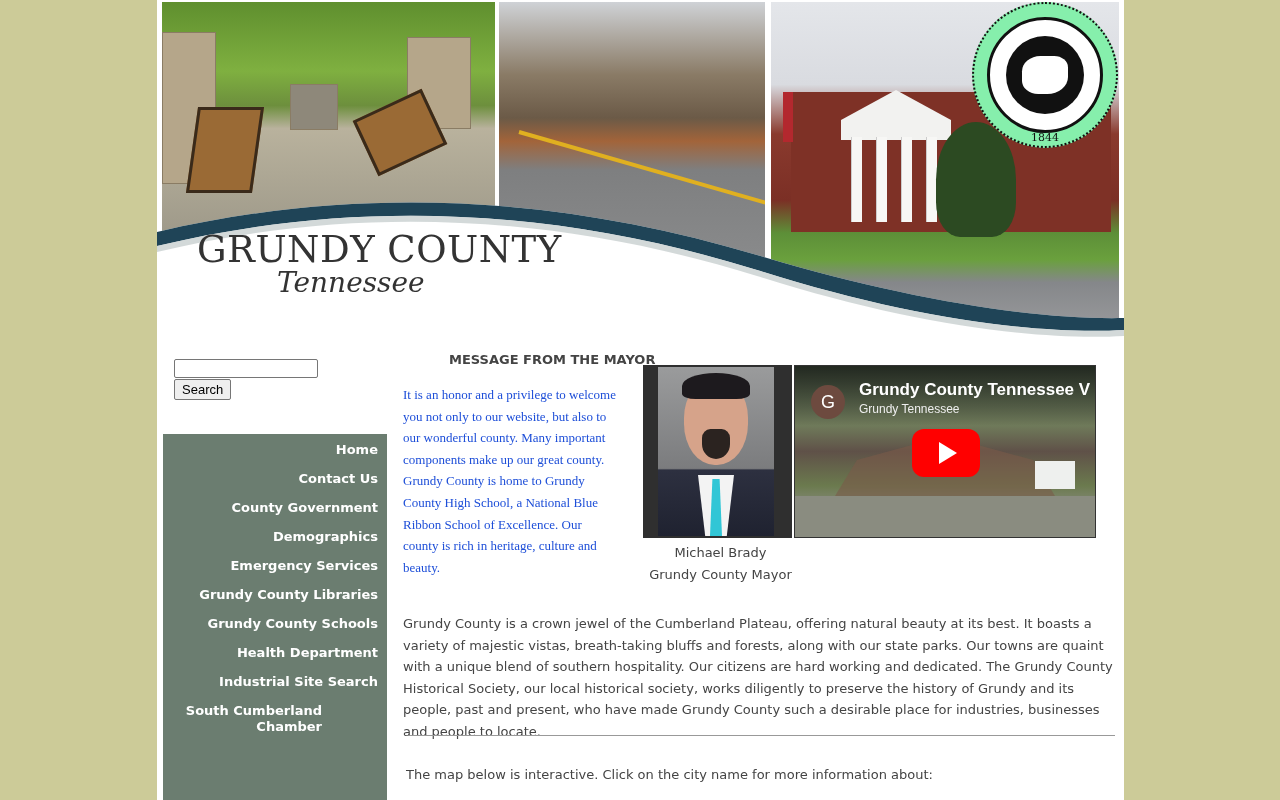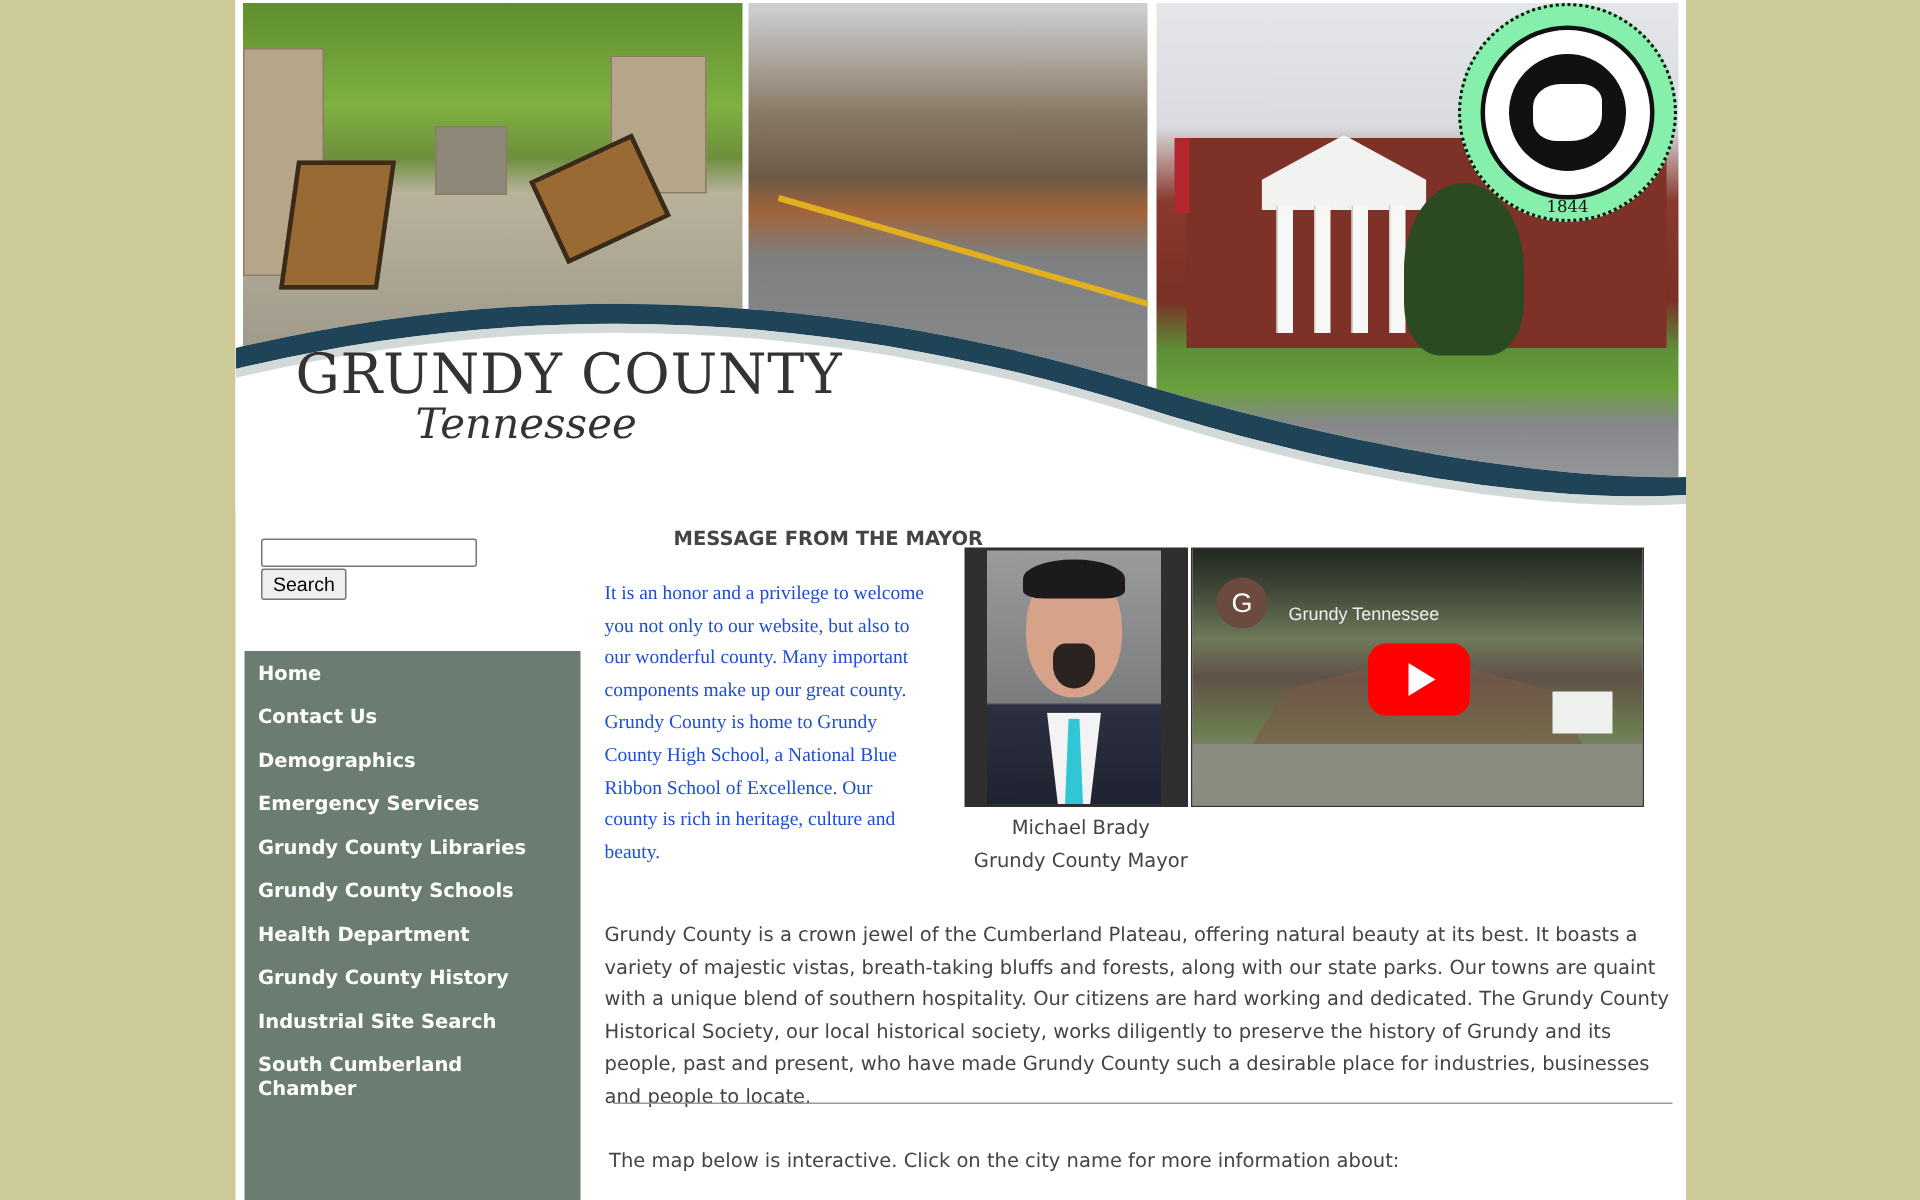--- a/index.html
+++ b/index.html
@@ -56,21 +56,21 @@
     display: block; margin-top: 1px; height: 21px; padding: 0 7px;
     font-family: "Liberation Sans", sans-serif; font-size: 13px; color: #000;
     background: #efefef; border: 1px solid #767676; border-radius: 2px;
   }
   .nav { position: absolute; left: 6px; top: 434px; width: 224px; height: 366px; background: #6b7d70; }
   .nav-item {
     display: block; padding: 0 9px; font-family: "DejaVu Sans", sans-serif; font-weight: bold;
     font-size: 13px; color: #fff; text-decoration: none; line-height: 16px; margin-top: 0;
   }
   .nav-list { padding-top: 7px; }
-  .nav-row { height: 29px; box-sizing: border-box; padding-top: 1px; }
+  .nav-row { height: 29px; box-sizing: border-box; padding-top: 1px; text-align: right; }
   .nav-row.double { height: 40px; }
   
   .main { position: absolute; left: 246px; top: 345px; width: 715px; }
   .msg-title {
     position: absolute; left: 0; top: 7px; font-family: "DejaVu Sans", sans-serif;
     font-weight: bold; font-size: 13px; color: #444; margin-left: 46px;
   }
   .msg-intro {
     position: absolute; left: 0; top: 39px; width: 215px;
     font-family: Liberation Serif, serif; font-size: 13px; line-height: 21.6px; color: #1d4ed8;
@@ -177,36 +177,36 @@
 
   <nav class="nav">
     <div class="nav-list">
       <div class="nav-row">
           <a class="nav-item" href="#">Home</a>
         </div>
       <div class="nav-row">
           <a class="nav-item" href="#">Contact Us</a>
         </div>
       <div class="nav-row">
+          <a class="nav-item" href="#">County Government</a>
+        </div>
+      <div class="nav-row">
           <a class="nav-item" href="#">Demographics</a>
         </div>
       <div class="nav-row">
           <a class="nav-item" href="#">Emergency Services</a>
         </div>
       <div class="nav-row">
           <a class="nav-item" href="#">Grundy County Libraries</a>
         </div>
       <div class="nav-row">
           <a class="nav-item" href="#">Grundy County Schools</a>
         </div>
       <div class="nav-row">
           <a class="nav-item" href="#">Health Department</a>
-        </div>
-      <div class="nav-row">
-          <a class="nav-item" href="#">Grundy County History</a>
         </div>
       <div class="nav-row">
           <a class="nav-item" href="#">Industrial Site Search</a>
         </div>
       <div class="nav-row double">
           <a class="nav-item" href="#" style="width:150px;">South Cumberland Chamber</a>
         </div>
     </div>
   </nav>
 
@@ -227,20 +227,21 @@
       <div>Michael Brady</div>
       <div>Grundy County Mayor</div>
     </div>
 
     <div class="video">
       <div style="position:absolute;left:40px;top:70px;width:220px;height:60px;background:#7a5a4a;opacity:0.6;clip-path:polygon(10% 40%,50% 0,90% 40%,100% 100%,0 100%);"></div>
       <div style="position:absolute;left:0;top:130px;width:100%;height:43px;background:#8a8c80;"></div>
       <div style="position:absolute;left:240px;top:95px;width:40px;height:28px;background:#eef0ee;"></div>
       <div class="video-shade"></div>
       <div class="channel-avatar">G</div>
+      <div class="video-title">Grundy County Tennessee V</div>
       <div class="video-channel">Grundy Tennessee</div>
       <div class="play-button">
         <span class="play-triangle"></span>
       </div>
     </div>
 
     <div class="county-para">Grundy County is a crown jewel of the Cumberland Plateau, offering natural beauty at its best.  It boasts a variety of majestic vistas, breath-taking bluffs and forests, along with our state parks.  Our towns are quaint with a unique blend of southern hospitality.  Our citizens are hard working and dedicated. The Grundy County Historical Society, our local historical society, works diligently to preserve the history of Grundy and its people, past and present, who have made Grundy County such a desirable place for industries, businesses and people to locate.</div>
     <div class="divider"></div>
     <div class="map-text">The map below is interactive. Click on the city name for more information about:</div>
   </div>

